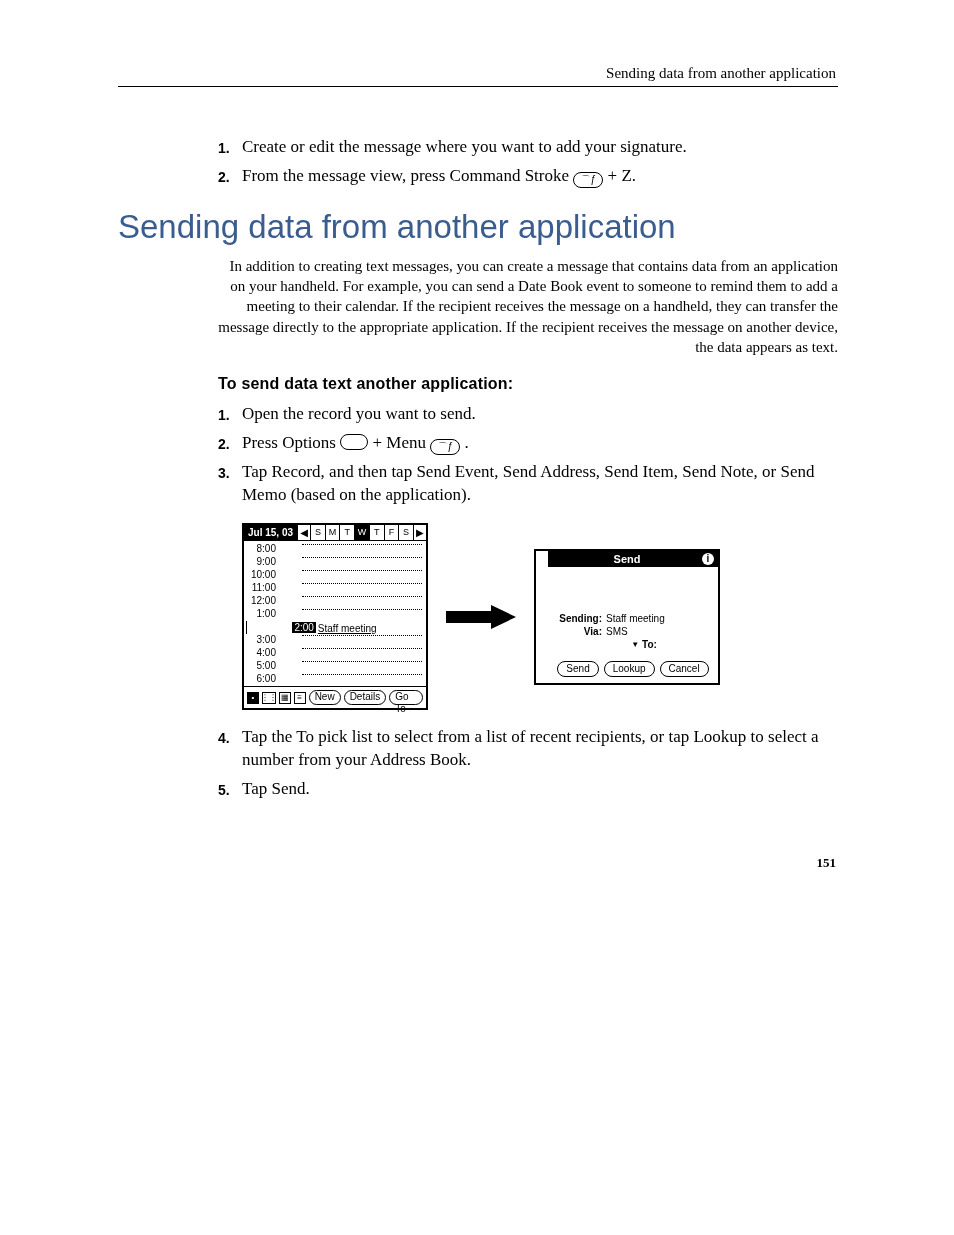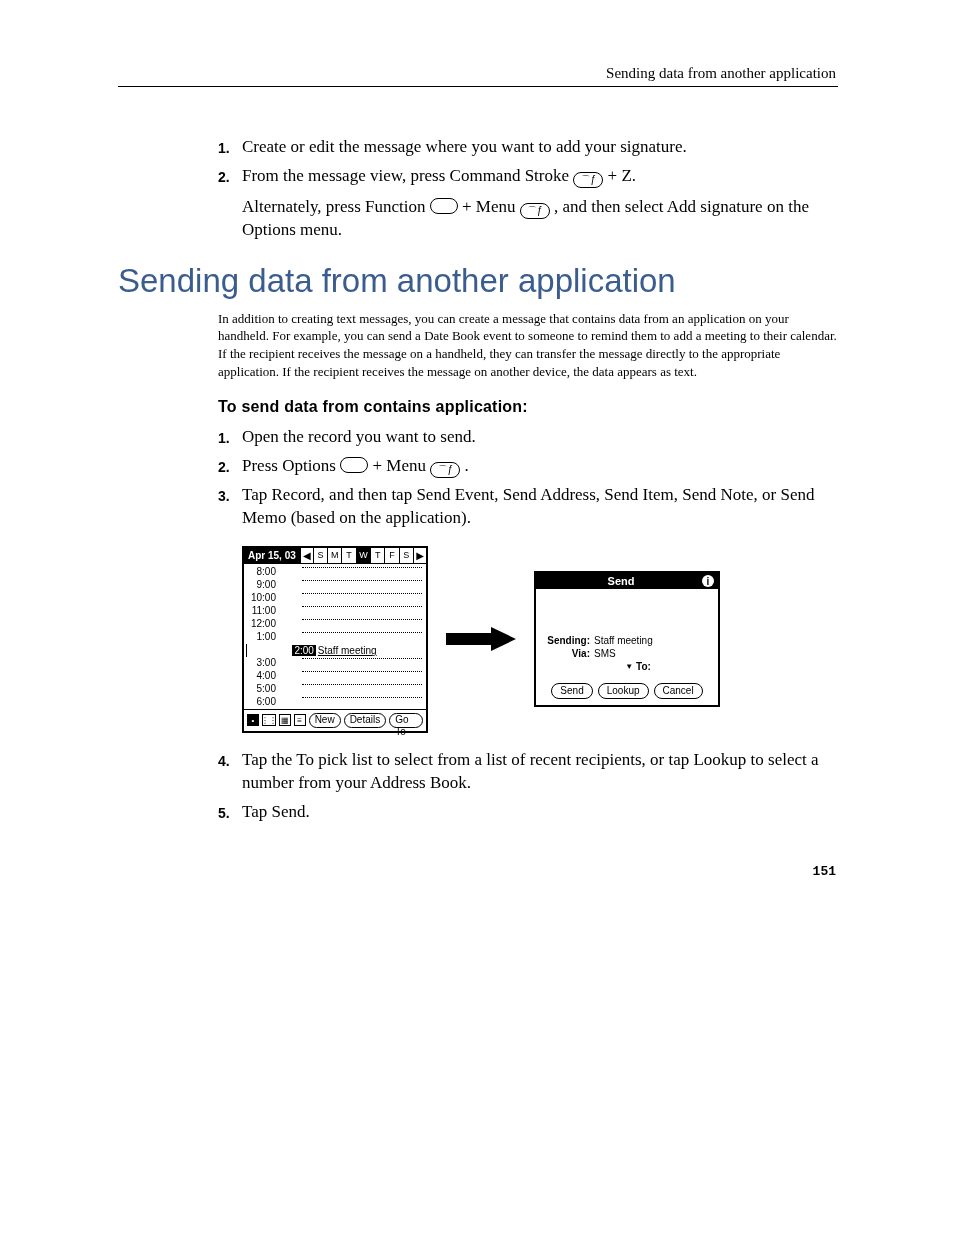--- a/index.html
+++ b/index.html
@@ -74,22 +74,23 @@
     margin-top: 3px;
   }
   .step-body {
     flex: 1;
   }
   .sub-para {
     margin: 8px 0 0 0;
   }
   .body-para {
     margin: 6px 0 18px 100px;
-    font-size: 13px;
+    font-size: 15px;
     line-height: 1.35;
+    text-align: right;
   }
   .icon-oval {
     display: inline-flex;
     align-items: center;
     justify-content: center;
     width: 30px;
     height: 16px;
     border: 1px solid #000;
     border-radius: 10px;
     font-family: Arial, sans-serif;
@@ -233,21 +234,21 @@
   .big-arrow svg { display: block; }
 
   
   .send-screen {
     width: 186px;
     border: 2px solid #000;
     box-sizing: border-box;
     font-family: Arial, sans-serif;
     font-size: 10px;
     background: #fff;
-    padding: 0 0 4px 0;
+    padding: 0 0 4px 12px;
   }
   .send-title {
     display: flex;
     align-items: center;
     background: #000;
     color: #fff;
     font-weight: 700;
     padding: 2px 4px;
     font-size: 11px;
   }
@@ -319,23 +320,23 @@
     border-radius: 9px;
     padding: 0 8px;
     font-size: 10px;
     height: 14px;
     line-height: 13px;
     cursor: pointer;
   }
 
   .page-num {
     position: absolute;
-    bottom: 56px;
+    bottom: 64px;
     right: 118px;
-    font-family: Liberation Mono, monospace;
+    font-family: Liberation Serif, serif;
     font-weight: 700;
     font-size: 13px;
   }
 </style>
 </head>
 <body>
 
 <div class="page">
 
   <div class="running-head">Sending data from another application</div>
@@ -348,36 +349,29 @@
       <li>
         <span class="num">1.</span>
         <span class="step-body">Create or edit the message where you want to add your signature.</span>
       </li>
       <li>
         <span class="num">2.</span>
         <span class="step-body">
           <span>From the message view, press Command Stroke </span>
           <span class="icon-oval">⌒ƒ</span>
           <span> + Z.</span>
-          <p class="sub-para">
-            <span>Alternately, press Function </span>
-            <span class="icon-oval blank"></span>
-            <span> + Menu </span>
-            <span class="icon-oval">⌒ƒ</span>
-            <span>, and then select Add signature on the Options menu.</span>
-          </p>
         </span>
       </li>
     </ol>
 
     <h2 class="h2">Sending data from another application</h2>
 
     <p class="body-para">In addition to creating text messages, you can create a message that contains data from an application on your handheld. For example, you can send a Date Book event to someone to remind them to add a meeting to their calendar. If the recipient receives the message on a handheld, they can transfer the message directly to the appropriate application. If the recipient receives the message on another device, the data appears as text.</p>
 
-    <p class="subhead">To send data from contains application:</p>
+    <p class="subhead">To send data text another application:</p>
 
     <ol class="steps">
       <li>
         <span class="num">1.</span>
         <span class="step-body">Open the record you want to send.</span>
       </li>
       <li>
         <span class="num">2.</span>
         <span class="step-body">
           <span>Press Options </span>
@@ -390,21 +384,21 @@
       <li>
         <span class="num">3.</span>
         <span class="step-body">Tap Record, and then tap Send Event, Send Address, Send Item, Send Note, or Send Memo (based on the application).</span>
       </li>
     </ol>
 
     <div class="figure">
 
       <div class="db-screen">
         <div class="db-titlebar">
-          <span class="db-date">Apr 15, 03</span>
+          <span class="db-date">Jul 15, 03</span>
           <span class="db-arrow">◀</span>
           <span class="db-day">S</span>
           <span class="db-day">M</span>
           <span class="db-day">T</span>
           <span class="db-day sel">W</span>
           <span class="db-day">T</span>
           <span class="db-day">F</span>
           <span class="db-day">S</span>
           <span class="db-arrow right">▶</span>
         </div>

